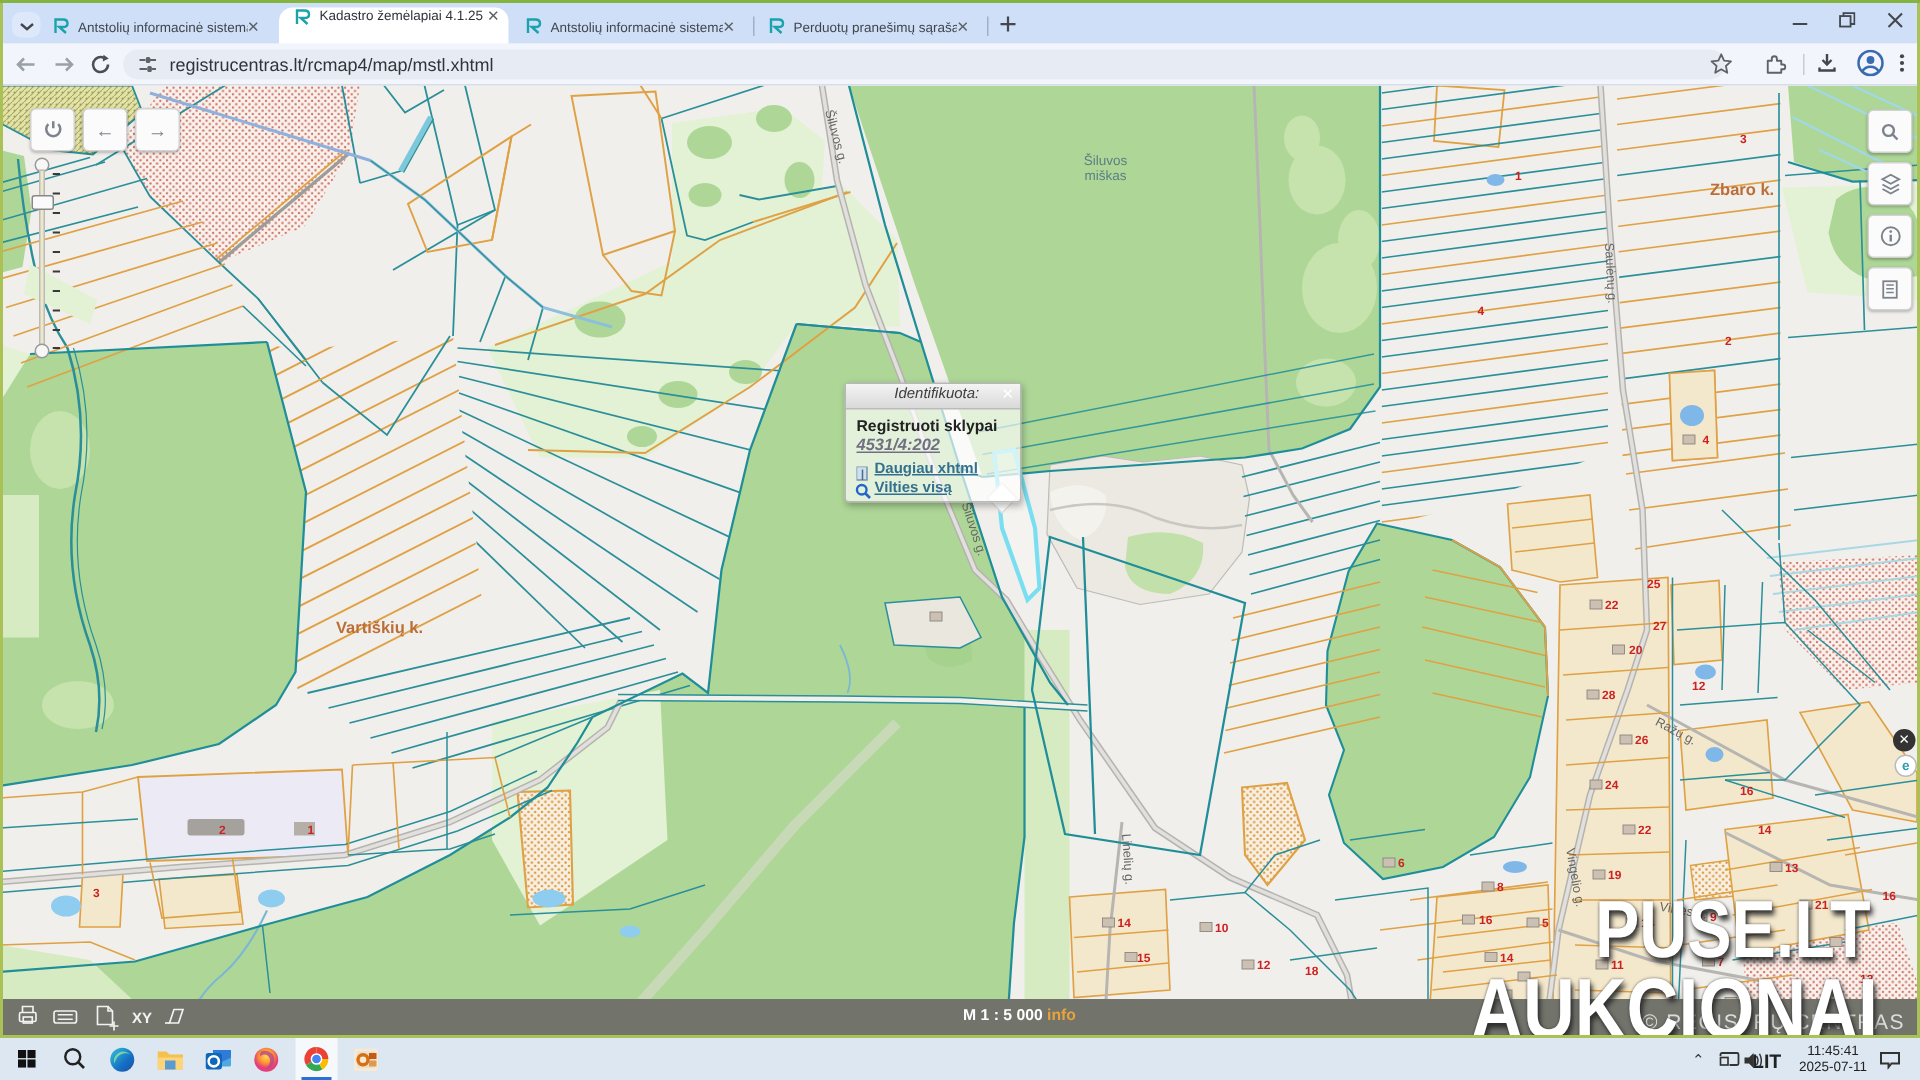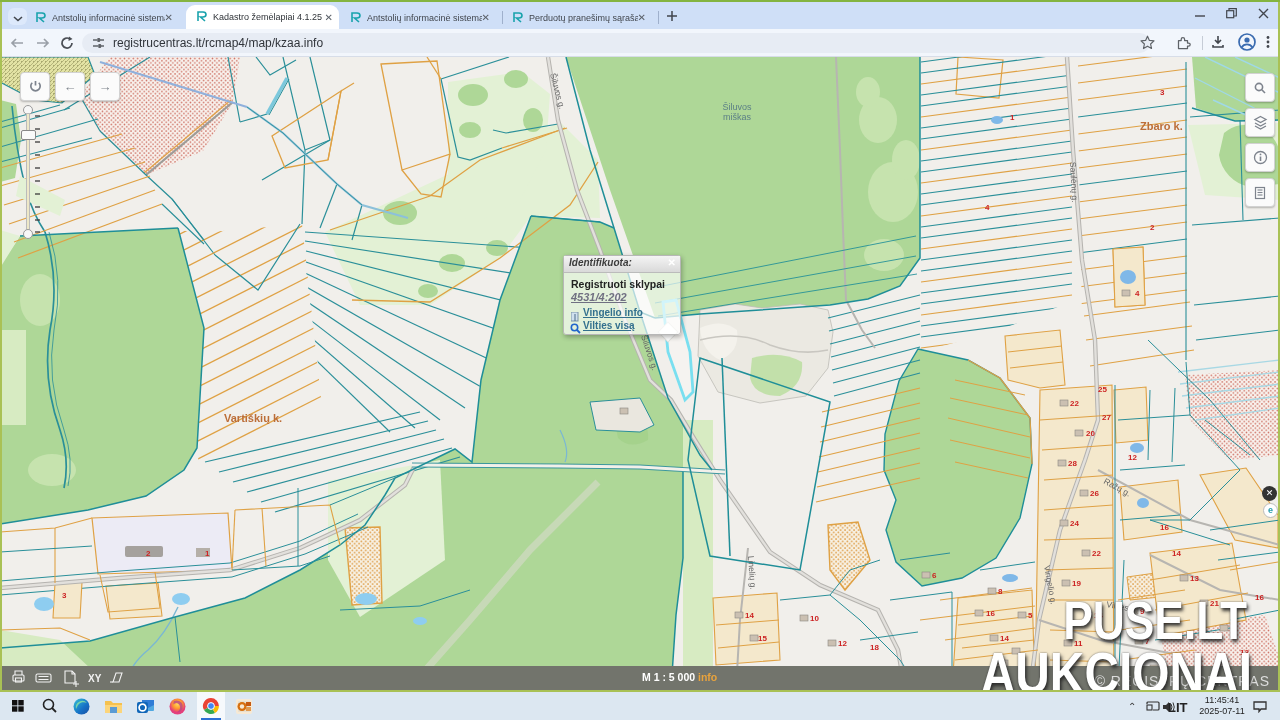--- a/index.html
+++ b/index.html
@@ -5,29 +5,29 @@
   body{width:1280px;height:720px;overflow:hidden;font-family:"Liberation Sans",sans-serif;position:relative;background:#f1efeb;}
   .abs{position:absolute;}
   
   #topgreen{left:0;top:0;width:1280px;height:2px;background:#84b440;}
   #tabbar{left:0;top:2px;width:1280px;height:27px;background:#cfdff7;}
   #sideL{left:0;top:2px;width:2px;height:688px;background:#a9c155;z-index:50;}
   #sideR{left:1278px;top:2px;width:2px;height:688px;background:#a9c155;z-index:50;}
   .tab{position:absolute;top:6px;height:23px;font-size:9px;color:#41464e;display:flex;align-items:center;white-space:nowrap;z-index:3;}
   .tabx{color:#5a6068;font-size:10px;margin-left:auto;margin-right:6px;}
   .ttl{flex:1 1 auto;overflow:hidden;margin-left:5px;}
-  #activetab{position:absolute;left:186px;top:5px;width:153px;height:24px;background:#fff;border-radius:9px 9px 0 0;z-index:3;display:flex;align-items:center;white-space:nowrap;font-size:9px;}
+  #activetab{position:absolute;left:186px;top:5px;width:153px;height:24px;background:#fff;border-radius:9px 9px 0 0;z-index:3;display:flex;align-items:flex-start;white-space:nowrap;font-size:9px;}
   .tsep{position:absolute;top:11px;width:1px;height:13px;background:#9fb0cc;}
   #toolbar{left:0;top:29px;width:1280px;height:27px;background:#f2f6fc;border-bottom:1px solid #d7dde8;}
   #urlpill{left:82px;top:33px;width:1068px;height:20px;background:#e7ecf4;border-radius:10px;font-size:12px;color:#30343a;line-height:20px;}
   
   .mbtn{position:absolute;width:28px;height:27px;background:#fbfbfb;border:1px solid #d2d2d2;border-radius:4px;box-shadow:0 1px 2px rgba(0,0,0,.25);color:#81878f;display:flex;align-items:center;justify-content:center;z-index:5;font-size:13px;}
   
   #popup{left:563px;top:255px;width:116px;height:78px;z-index:6;border:1px solid #b7b7b7;border-radius:3px;box-shadow:1px 2px 5px rgba(0,0,0,.3);background:rgba(255,255,255,.66);}
-  #pophead{position:absolute;left:0;top:0;right:0;height:15px;background:linear-gradient(#f4f4f4,#d9d9d9);border-bottom:1px solid #bbb;font-size:10px;font-weight:bold;font-style:italic;color:#3c3c3c;padding:1px 0 0 5px;}
+  #pophead{position:absolute;left:0;top:0;right:0;height:15px;background:linear-gradient(#f4f4f4,#d9d9d9);border-bottom:1px solid #bbb;font-size:10px;font-weight:normal;font-style:italic;color:#3c3c3c;padding:1px 0 0 5px;text-align:center;}
   #popup .lnk{color:#33708e;font-weight:bold;text-decoration:underline;font-size:10px;}
   
   #wm1,#wm2{right:28px;color:#fff;font-weight:bold;z-index:40;text-shadow:2px 3px 4px rgba(40,40,40,.9),0 0 2px rgba(60,60,60,.8);letter-spacing:0px;transform-origin:right center;}
   #wm1{top:589px;font-size:54px;transform:scaleX(0.82);right:33px;}
   #wm2{top:640px;font-size:57px;transform:scaleX(0.84);}
   
   #botbar{left:2px;top:666px;width:1276px;height:24px;background:rgba(22,28,16,.58);z-index:30;color:#fff;}
   
   #greenline{left:0;top:690px;width:1280px;height:2px;background:#a9c155;z-index:51;}
   #taskbar{left:0;top:692px;width:1280px;height:28px;background:#dce7f1;z-index:52;}
@@ -589,21 +589,21 @@
     <path d="M1,6 L12,6 M8,2 L12,6 L8,10" stroke="#9aa0a8" stroke-width="1.7" fill="none"></path>
   </svg>
 <svg width="14" height="14" style="position:absolute;left:60px;top:36px;z-index:3">
     <path d="M12,7 A5,5 0 1 1 9.5,2.7" stroke="#4a4e55" stroke-width="1.7" fill="none"></path>
     <path d="M9,0.5 L12.5,3 L8.5,5" fill="#4a4e55"></path>
   </svg>
 <div class="abs" id="urlpill"><svg width="13" height="12" style="position:absolute;left:10px;top:4px">
       <path d="M1,3 L5,3 M8,3 L12,3 M1,9 L6,9 M9,9 L12,9" stroke="#5f6368" stroke-width="1.4"></path>
       <rect x="5.2" y="1" width="3" height="4" rx="1" fill="#5f6368"></rect>
       <rect x="6.2" y="7" width="3" height="4" rx="1" fill="#5f6368"></rect>
-    </svg><span style="margin-left:31px">registrucentras.lt/rcmap4/map/kzaa.info</span></div>
+    </svg><span style="margin-left:31px">registrucentras.lt/rcmap4/map/mstl.xhtml</span></div>
 <svg width="15" height="15" style="position:absolute;left:1140px;top:35px;z-index:3">
     <path d="M7.5,1.2 L9.4,5.4 L14,5.9 L10.6,9 L11.5,13.5 L7.5,11.2 L3.5,13.5 L4.4,9 L1,5.9 L5.6,5.4 Z" stroke="#5f6368" stroke-width="1.2" fill="none" stroke-linejoin="round"></path>
   </svg>
 <svg width="15" height="15" style="position:absolute;left:1176px;top:35px;z-index:3">
     <path d="M2.5,5.5 L5.2,5.5 L5.2,4.2 A1.7,1.7 0 0 1 8.6,4.2 L8.6,5.5 L11.5,5.5 L11.5,8 L12.6,8 A1.6,1.6 0 0 1 12.6,11.2 L11.5,11.2 L11.5,13.5 L2.5,13.5 Z" stroke="#5f6368" stroke-width="1.25" fill="none" stroke-linejoin="round"></path>
   </svg>
 <div class="abs" style="left:1202px;top:36px;width:1px;height:14px;background:#c6ccd6"></div>
 <svg width="14" height="14" style="position:absolute;left:1211px;top:35px;z-index:3">
     <path d="M7,1 L7,7 M4,5 L7,8 L10,5" stroke="#42464d" stroke-width="1.6" fill="none"></path>
     <path d="M2,10 L2,12 L12,12 L12,10" stroke="#42464d" stroke-width="1.6" fill="none"></path>
@@ -683,21 +683,21 @@
 <div class="abs" style="left:1263px;top:503px;width:13px;height:13px;border-radius:50%;background:#fff;color:#2a9fae;font-size:9px;font-weight:bold;text-align:center;line-height:13px;z-index:5;border:1px solid #bbb">e</div>
 
 <div class="abs" id="popup">
   <div id="pophead">Identifikuota:<span style="position:absolute;right:4px;top:1px;color:#fff;font-style:normal">✕</span></div>
   <div style="position:absolute;left:7px;top:22px;font-size:10.5px;font-weight:bold;color:#222">Registruoti sklypai</div>
   <div style="position:absolute;left:7px;top:35px;font-size:11px;font-weight:bold;font-style:italic;text-decoration:underline;color:#707082">4531/4:202</div>
   <div style="position:absolute;left:7px;top:52px;"><svg width="9" height="10">
         <rect x="0" y="0" width="7" height="9" fill="#cfe0ee" stroke="#7a92a8"></rect>
         <line x1="4" y1="2" x2="4" y2="9" stroke="#4a6a88"></line>
       </svg></div>
-  <div class="lnk" style="position:absolute;left:19px;top:51px">Vingelio info</div>
+  <div class="lnk" style="position:absolute;left:19px;top:51px">Daugiau xhtml</div>
   <div style="position:absolute;left:6px;top:64px;"><svg width="11" height="11">
         <circle cx="4.5" cy="4.5" r="3.2" stroke="#2266cc" stroke-width="1.6" fill="none"></circle>
         <line x1="7" y1="7" x2="10" y2="10" stroke="#2266cc" stroke-width="1.8"></line>
       </svg></div>
   <div class="lnk" style="position:absolute;left:19px;top:64px">Vilties visą</div>
 </div>
 
 <div class="abs" id="wm1">PUSE.LT</div>
 <div class="abs" id="wm2">AUKCIONAI</div>
 

